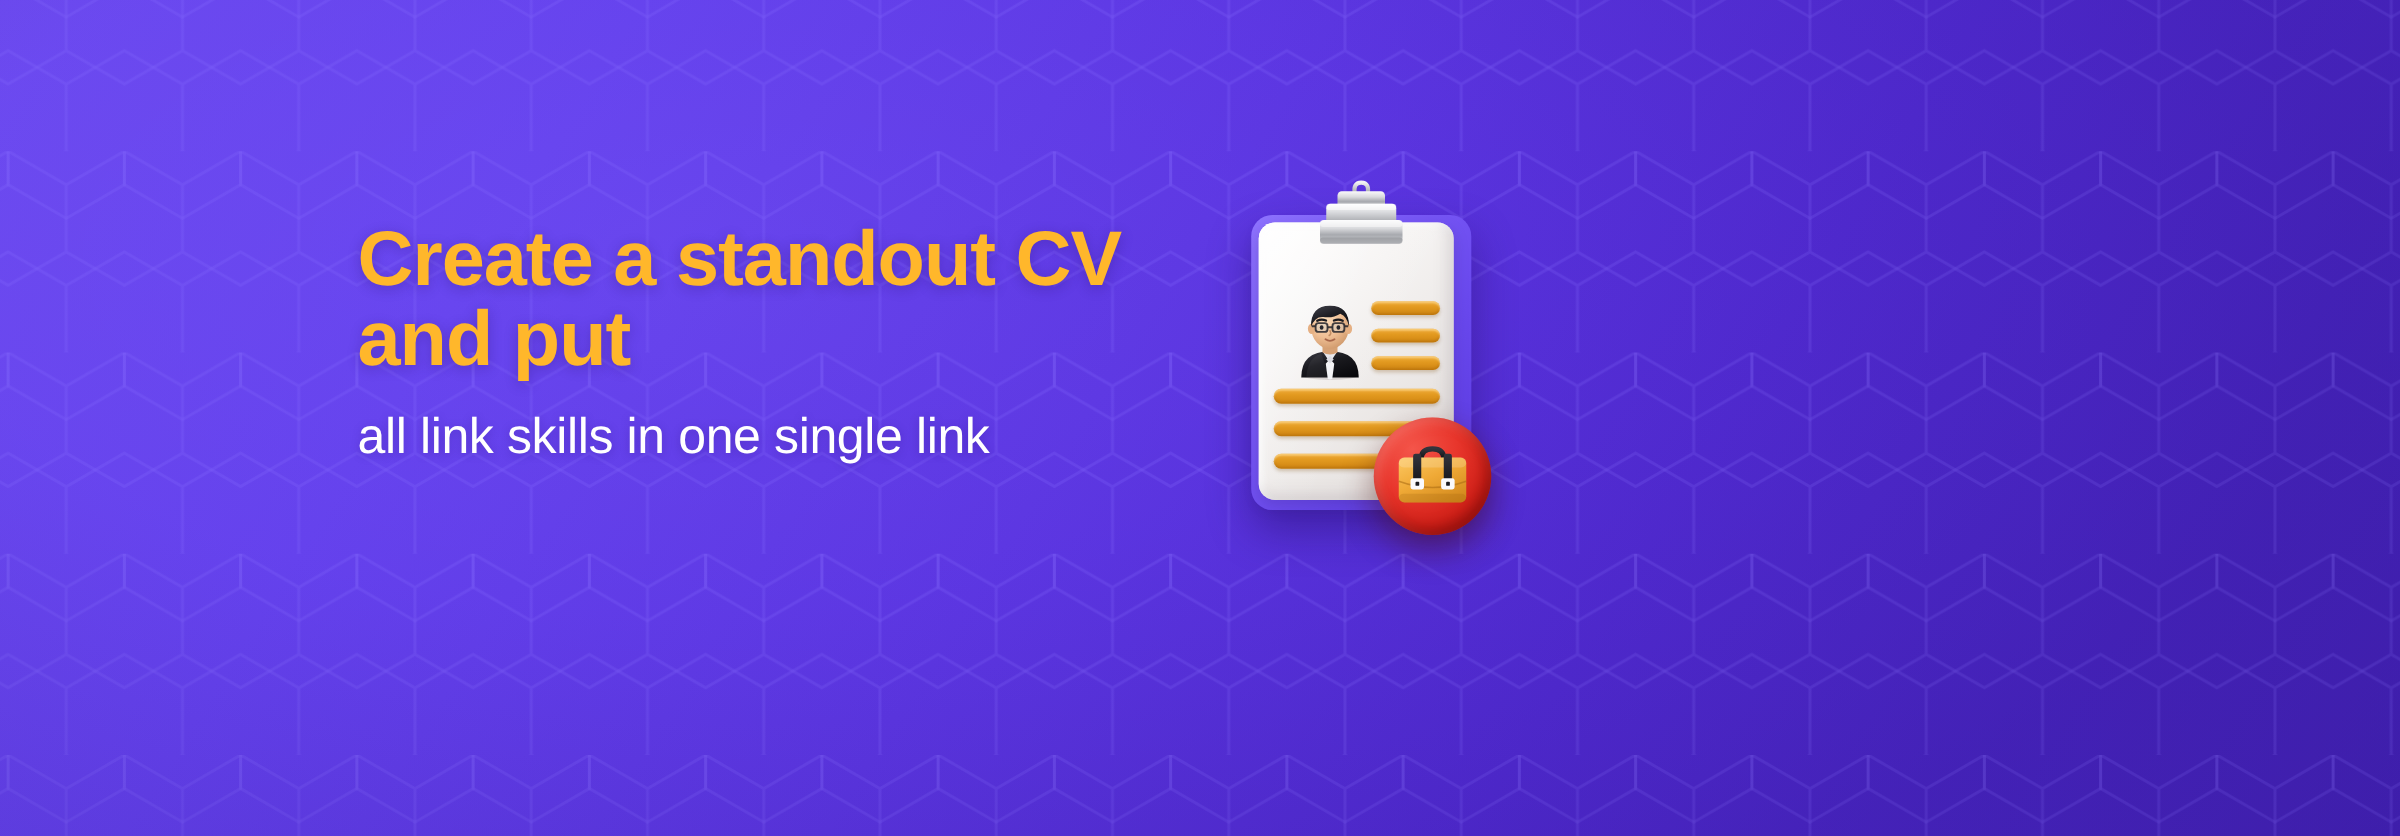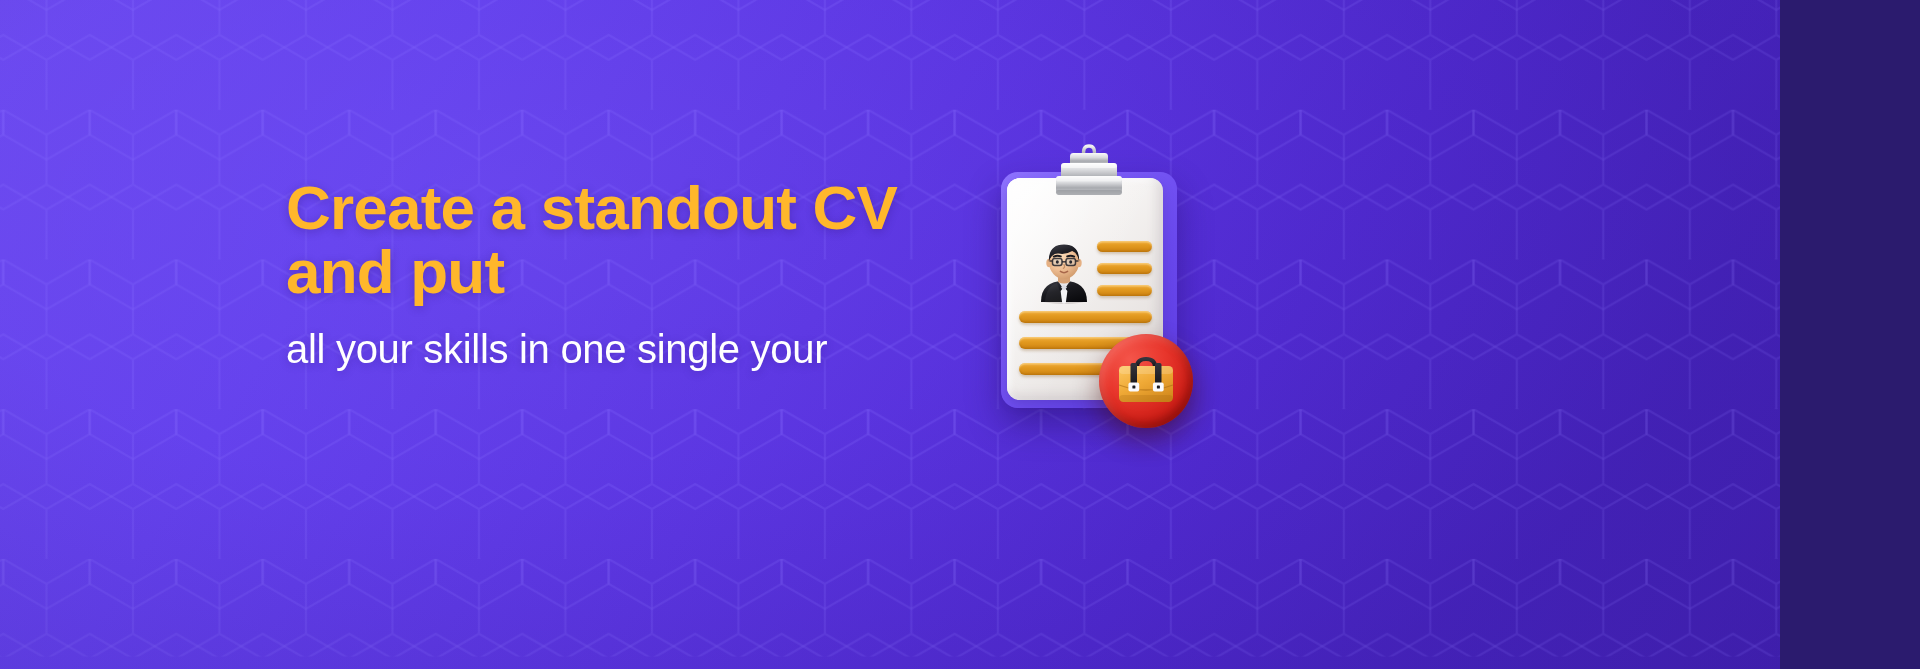--- a/index.html
+++ b/index.html
@@ -4,21 +4,21 @@
 <title>CV Banner</title>
 <style>
   html, body {
     margin: 0;
     padding: 0;
     background: #2b1b6e;
   }
 
   #banner {
     position: relative;
-    width: 1780px;
+    width: 1920px;
     height: 669px;
     overflow: hidden;
     font-family: "Liberation Sans", sans-serif;
     -webkit-font-smoothing: antialiased;
   }
 
   
   .bg-gradient {
     position: absolute;
     inset: 0;
@@ -185,21 +185,21 @@
       </pattern>
     </defs>
     <rect width="2000" height="749" fill="url(#hexpat)"></rect>
   </svg>
 
   <div class="bg-vignette"></div>
 
   <div class="copy">
     <h1 class="headline">Create a standout CV
 and put</h1>
-    <p class="subheadline">all your skills in one single your</p>
+    <p class="subheadline">all link skills in one single link</p>
   </div>
 
   <div class="illustration">
 
     <svg class="clip-metal" viewBox="0 0 84 56">
       <defs>
         <linearGradient id="metal1" x1="0" y1="0" x2="0" y2="1">
           <stop offset="0%" stop-color="#FAFAFB"></stop>
           <stop offset="35%" stop-color="#D9DADD"></stop>
           <stop offset="62%" stop-color="#A8AAAF"></stop>

